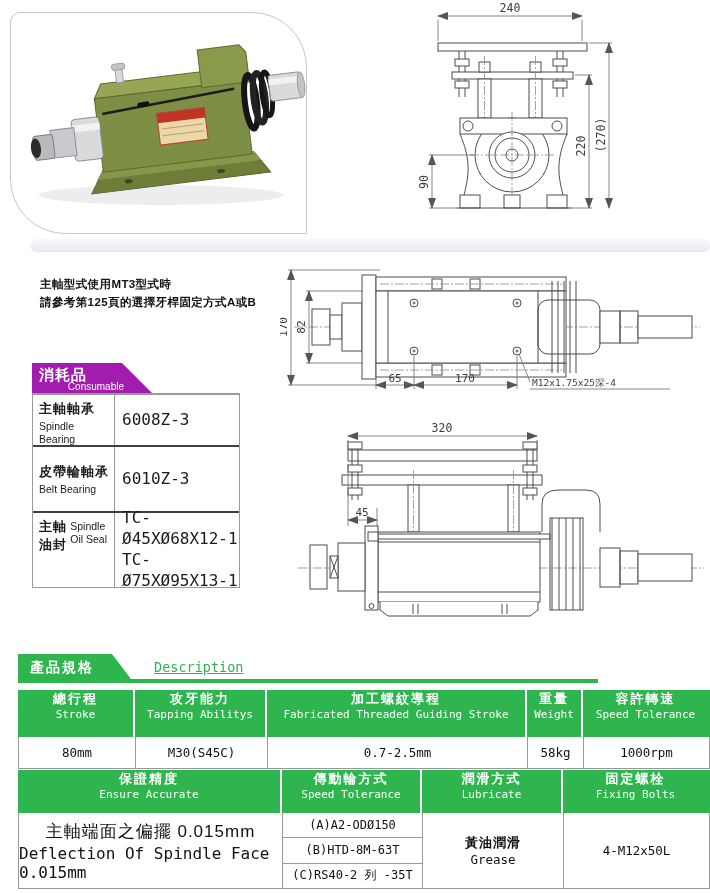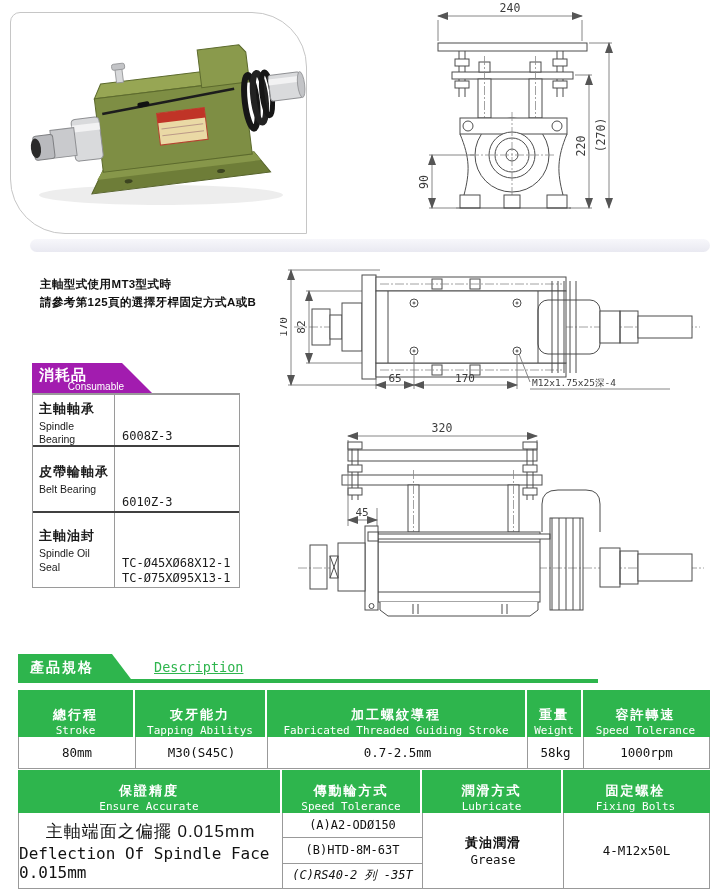--- a/index.html
+++ b/index.html
@@ -30,51 +30,51 @@
   .cons-tab .en{position:absolute;right:28px;bottom:1px;font-size:10px;}
   .cons-table{
     left:32px;top:393px;width:206px;border:1px solid #9a9a9a;border-top:2px solid #9a9a9a;
     display:flex;flex-direction:column;background:#fff;
   }
   .cons-row{display:flex;border-bottom:2px solid #404040;}
   .cons-row:last-child{border-bottom:none;}
   .cons-label{width:82px;border-right:1px solid #9a9a9a;padding:5px 2px 4px 6px;box-sizing:border-box;}
   .cons-label .zh{font-size:13px;font-weight:700;letter-spacing:1px;}
   .cons-label .en{font-size:10.5px;margin-top:2px;line-height:1.25;}
-  .cons-value{flex:1;display:flex;flex-direction:column;justify-content:flex-end;
-    padding-left:7px;font-family:"DejaVu Sans Mono",monospace;font-size:12px;line-height:1.3;}
+  .cons-value{flex:1;display:flex;flex-direction:column;justify-content:center;
+    padding-left:7px;font-family:"DejaVu Sans Mono",monospace;font-size:16px;line-height:1.3;}
   
   svg text{font-family:"DejaVu Sans Mono",monospace;fill:#3c3c3c;}
   .dim{stroke:#787878;stroke-width:0.9;fill:none;}
   .ln{stroke:#4d4d4d;stroke-width:1;fill:none;}
   .lnf{stroke:#4d4d4d;stroke-width:1;fill:#fff;}
   .cl{stroke:#8a8a8a;stroke-width:0.8;fill:none;stroke-dasharray:9 2 2 2;}
   
   .spec-head{left:18px;top:654px;width:580px;height:29px;}
   .spec-underline{position:absolute;left:0;bottom:0;width:100%;height:4px;background:#2eb54d;}
   .spec-tab{
     position:absolute;left:0;top:0;width:116px;height:29px;background:#2eb54d;color:#fff;
     clip-path:polygon(0 0,calc(100% - 22px) 0,100% 100%,0 100%);
     font-size:14px;font-weight:700;letter-spacing:2px;line-height:27px;padding-left:12px;box-sizing:border-box;
   }
   .spec-desc{position:absolute;left:136px;top:5px;color:#2eb54d;
     font-family:"DejaVu Sans Mono",monospace;font-size:13.5px;text-decoration:underline;}
   .spec-table{left:18px;display:flex;flex-direction:column;width:692px;box-sizing:border-box;}
   .hrow{display:flex;background:#2eb54d;color:#fff;text-align:center;}
-  .hcell{box-sizing:border-box;border-right:2px solid #fff;display:flex;flex-direction:column;justify-content:flex-end;}
+  .hcell{box-sizing:border-box;border-right:2px solid #fff;display:flex;flex-direction:column;justify-content:flex-start;}
   .hcell:last-child{border-right:none;}
   .hcell .zh{font-size:13px;font-weight:700;letter-spacing:2px;}
   .hcell .en{font-family:"DejaVu Sans Mono",monospace;font-size:11px;margin-top:0;letter-spacing:0;}
   .drow{display:flex;border:1px solid #999;border-top:none;background:#fff;}
   .dcell{box-sizing:border-box;border-right:1px solid #999;display:flex;flex-direction:column;
     align-items:center;justify-content:center;font-family:"DejaVu Sans Mono",monospace;font-size:12.5px;color:#111;}
   .dcell:last-child{border-right:none;}
   .subcell{width:100%;flex:1;display:flex;align-items:center;justify-content:center;
     border-bottom:1px solid #999;box-sizing:border-box;font-size:12px;}
-  .subcell:last-child{border-bottom:none;font-style:italic;}
+  .subcell:last-child{border-bottom:none;}
   .acc-zh{font-size:17px;font-family:"Liberation Sans",sans-serif;letter-spacing:1px;}
   .lub-zh{font-size:13px;font-family:"Liberation Sans",sans-serif;font-weight:700;letter-spacing:1px;}
 </style>
 </head>
 <body>
 
 <div class="abs photo-frame">
   <svg width="295" height="220" viewBox="0 0 295 220">
     <ellipse cx="150" cy="182" rx="122" ry="10" fill="rgba(0,0,0,0.07)"></ellipse>
     <g transform="rotate(-7 150 120)">
@@ -362,21 +362,21 @@
   <div class="cons-row" style="height:64px">
     <div class="cons-label" style="display:flex;flex-direction:column;justify-content:center">
       <div class="zh">皮帶輪軸承</div>
       <div class="en">Belt Bearing</div>
     </div>
     <div class="cons-value">
       <div>6010Z-3</div>
     </div>
   </div>
   <div class="cons-row" style="height:74px">
-    <div class="cons-label" style="display:flex;flex-direction:column;justify-content:center">
+    <div class="cons-label" style="display:flex;flex-direction:row;justify-content:center">
       <div class="zh">主軸油封</div>
       <div class="en">Spindle Oil Seal</div>
     </div>
     <div class="cons-value">
       <div>TC-Ø45XØ68X12-1</div>
       <div>TC-Ø75XØ95X13-1</div>
     </div>
   </div>
 </div>
 

